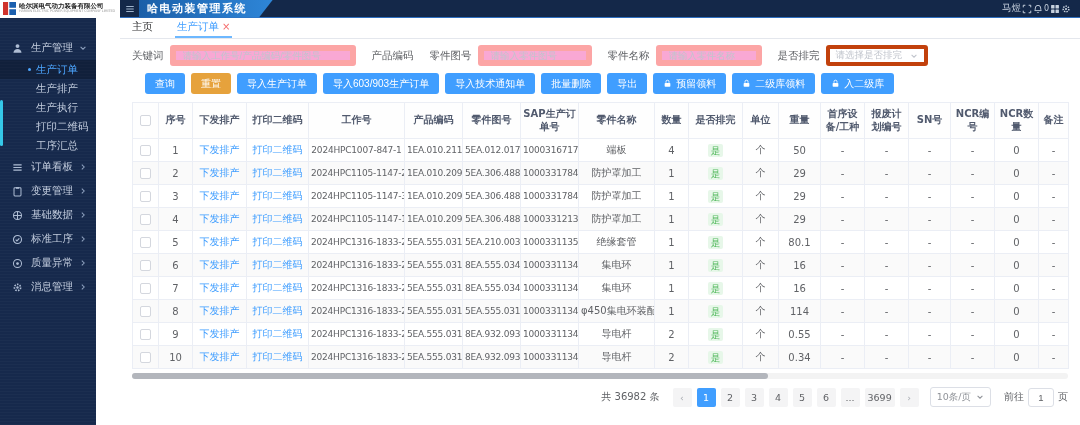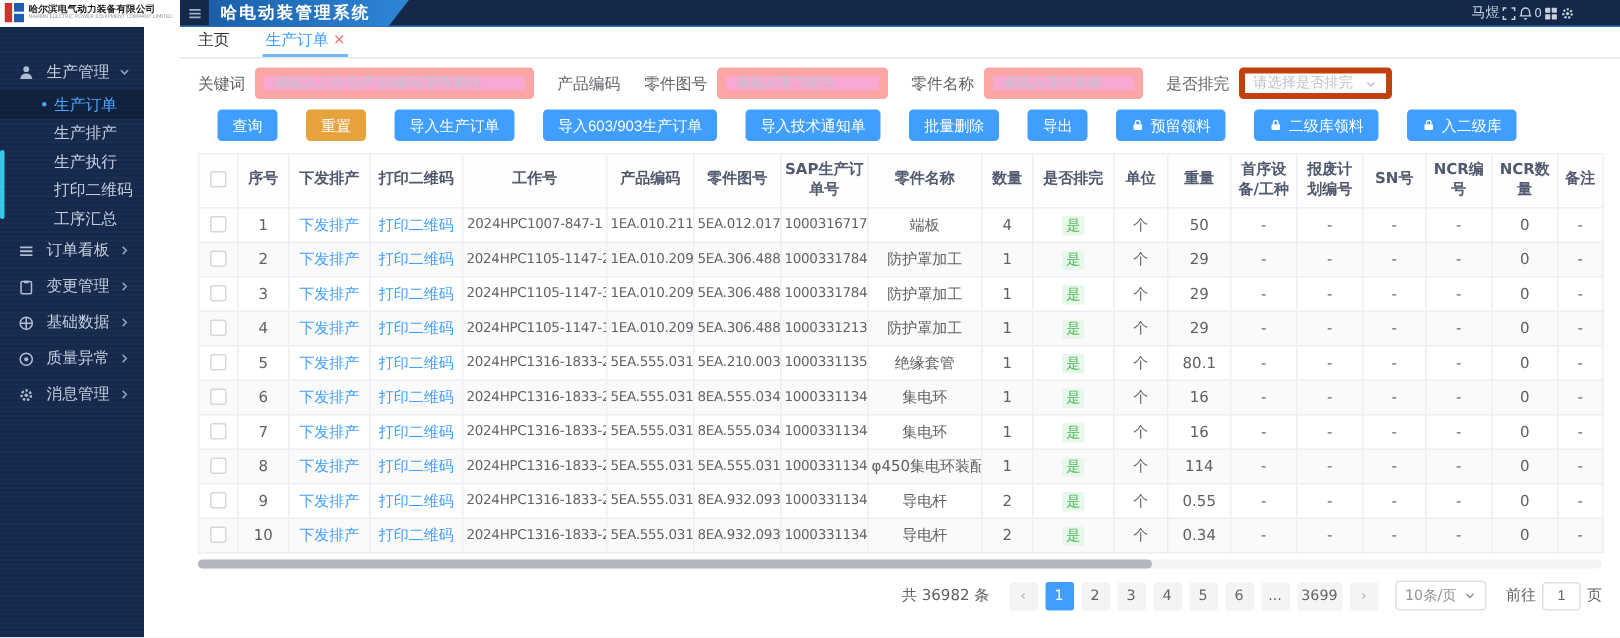--- a/index.html
+++ b/index.html
@@ -11,21 +11,21 @@
             border-bottom:1px solid #2e6fc0; display:flex; align-items:center; z-index:5; }
   .logo-box { width:120px; height:18px; background:#fff; display:flex; align-items:center; gap:3px; padding:0 3px; flex:none; }
   .logo-text { line-height:1.05; overflow:hidden; }
   .logo-cn { font-size:6.5px; font-weight:bold; color:#1b1b1b; white-space:nowrap; }
   .logo-en { font-size:3.5px; color:#999; white-space:nowrap; letter-spacing:-0.1px; }
   .collapse { color:#9fb3cc; margin:0 4px 0 5px; display:flex; cursor:pointer; }
   .banner { height:18px; background:linear-gradient(90deg,#1b5fa8,#2e86d8);
             clip-path:polygon(0 0,100% 0,calc(100% - 14px) 100%,0 100%);
             display:flex; align-items:center; padding:0 26px 0 8px; }
   .banner span { color:#fff; font-size:11px; font-weight:bold; letter-spacing:1.5px; white-space:nowrap; }
-  .top-right { margin-left:auto; display:flex; align-items:center; gap:1px; padding-right:30px; color:#c7d1de; }
+  .top-right { margin-left:auto; display:flex; align-items:center; gap:1px; padding-right:9px; color:#c7d1de; }
   .user { font-size:9.5px; cursor:pointer; }
   .tb-icon { display:flex; align-items:center; cursor:pointer; }
   .bell-count { font-size:8px; margin-left:1px; }
 
   
   .sidebar { position:absolute; left:0; top:18px; bottom:0; width:96px; background:#16294c;
              background-image:repeating-linear-gradient(0deg, rgba(255,255,255,.025) 0 1px, transparent 1px 3px); }
   #side-menu { padding-top:18px; }
   .side-item { display:flex; align-items:center; height:24px; padding:0 9px 0 12px; color:#c3cdde;
                font-size:10.5px; cursor:pointer; white-space:nowrap; }
@@ -53,21 +53,21 @@
   .f-item { display:flex; align-items:center; gap:6px; }
   .f-label { font-size:10.5px; color:#606266; white-space:nowrap; }
   .f-input { height:21px; border:6px solid #fca5a5; border-radius:3px; font-size:9.5px; padding:0 7px;
              color:#606266; background:#f9a8d4; outline:none; }
   .f-input::placeholder { color:#c0c4cc; }
   .f-select { height:21px; border:4px solid #c2410c; border-radius:3px; display:flex; align-items:center;
               justify-content:space-between; padding:0 6px; background:#fff; cursor:pointer; }
   .f-select .ph { font-size:9.5px; color:#c0c4cc; }
   .f-select .chev { color:#c0c4cc; display:flex; }
 
-  .toolbar { display:flex; align-items:center; gap:19px; margin-top:7px;padding-left:13px; }
+  .toolbar { display:flex; align-items:center; gap:6px; margin-top:7px;padding-left:13px; }
   .btn { height:21px; border-radius:3px; font-size:10px; color:#fff; display:inline-flex; align-items:center;
          gap:4px; padding:0 10px; border:none; cursor:pointer; white-space:nowrap; }
   .btn.primary { background:#409eff; }
   .btn.warning { background:#e6a23c; }
 
   .table-wrap { margin-top:8px; }
   table { border-collapse:collapse; table-layout:fixed; width:100%; }
   th, td { border:1px solid #ebeef5; text-align:center; }
   th { font-size:10px; color:#515a6e; font-weight:bold; height:36px; padding:2px; line-height:1.25; background:#fefefe; }
   td { font-size:10px; color:#606266; height:23px; padding:0 2px; white-space:nowrap; overflow:hidden; }
@@ -220,20 +220,34 @@
           </span>
           <span>基础数据</span>
           <span class="s-arrow">
             <svg viewBox="0 0 10 10" width="8" height="8" fill="none" stroke="currentColor" stroke-width="1.3">
               <path d="M3.5 2l3 3-3 3"></path>
             </svg>
           </span>
         </div>
         <div class="side-item">
           <span class="s-icon">
+            <svg viewBox="0 0 12 12" width="11" height="11" fill="none" stroke="currentColor" stroke-width="1.2">
+              <circle cx="6" cy="6" r="4.4"></circle>
+              <path d="M4 6.1l1.4 1.4 2.6-2.8"></path>
+            </svg>
+          </span>
+          <span>标准工序</span>
+          <span class="s-arrow">
+            <svg viewBox="0 0 10 10" width="8" height="8" fill="none" stroke="currentColor" stroke-width="1.3">
+              <path d="M3.5 2l3 3-3 3"></path>
+            </svg>
+          </span>
+        </div>
+        <div class="side-item">
+          <span class="s-icon">
             <svg viewBox="0 0 12 12" width="11" height="11" fill="none" stroke="currentColor" stroke-width="1.1">
               <circle cx="6" cy="6" r="4.4"></circle>
               <circle cx="6" cy="6" r="1.5" fill="currentColor" stroke="none"></circle>
             </svg>
           </span>
           <span>质量异常</span>
           <span class="s-arrow">
             <svg viewBox="0 0 10 10" width="8" height="8" fill="none" stroke="currentColor" stroke-width="1.3">
               <path d="M3.5 2l3 3-3 3"></path>
             </svg>

